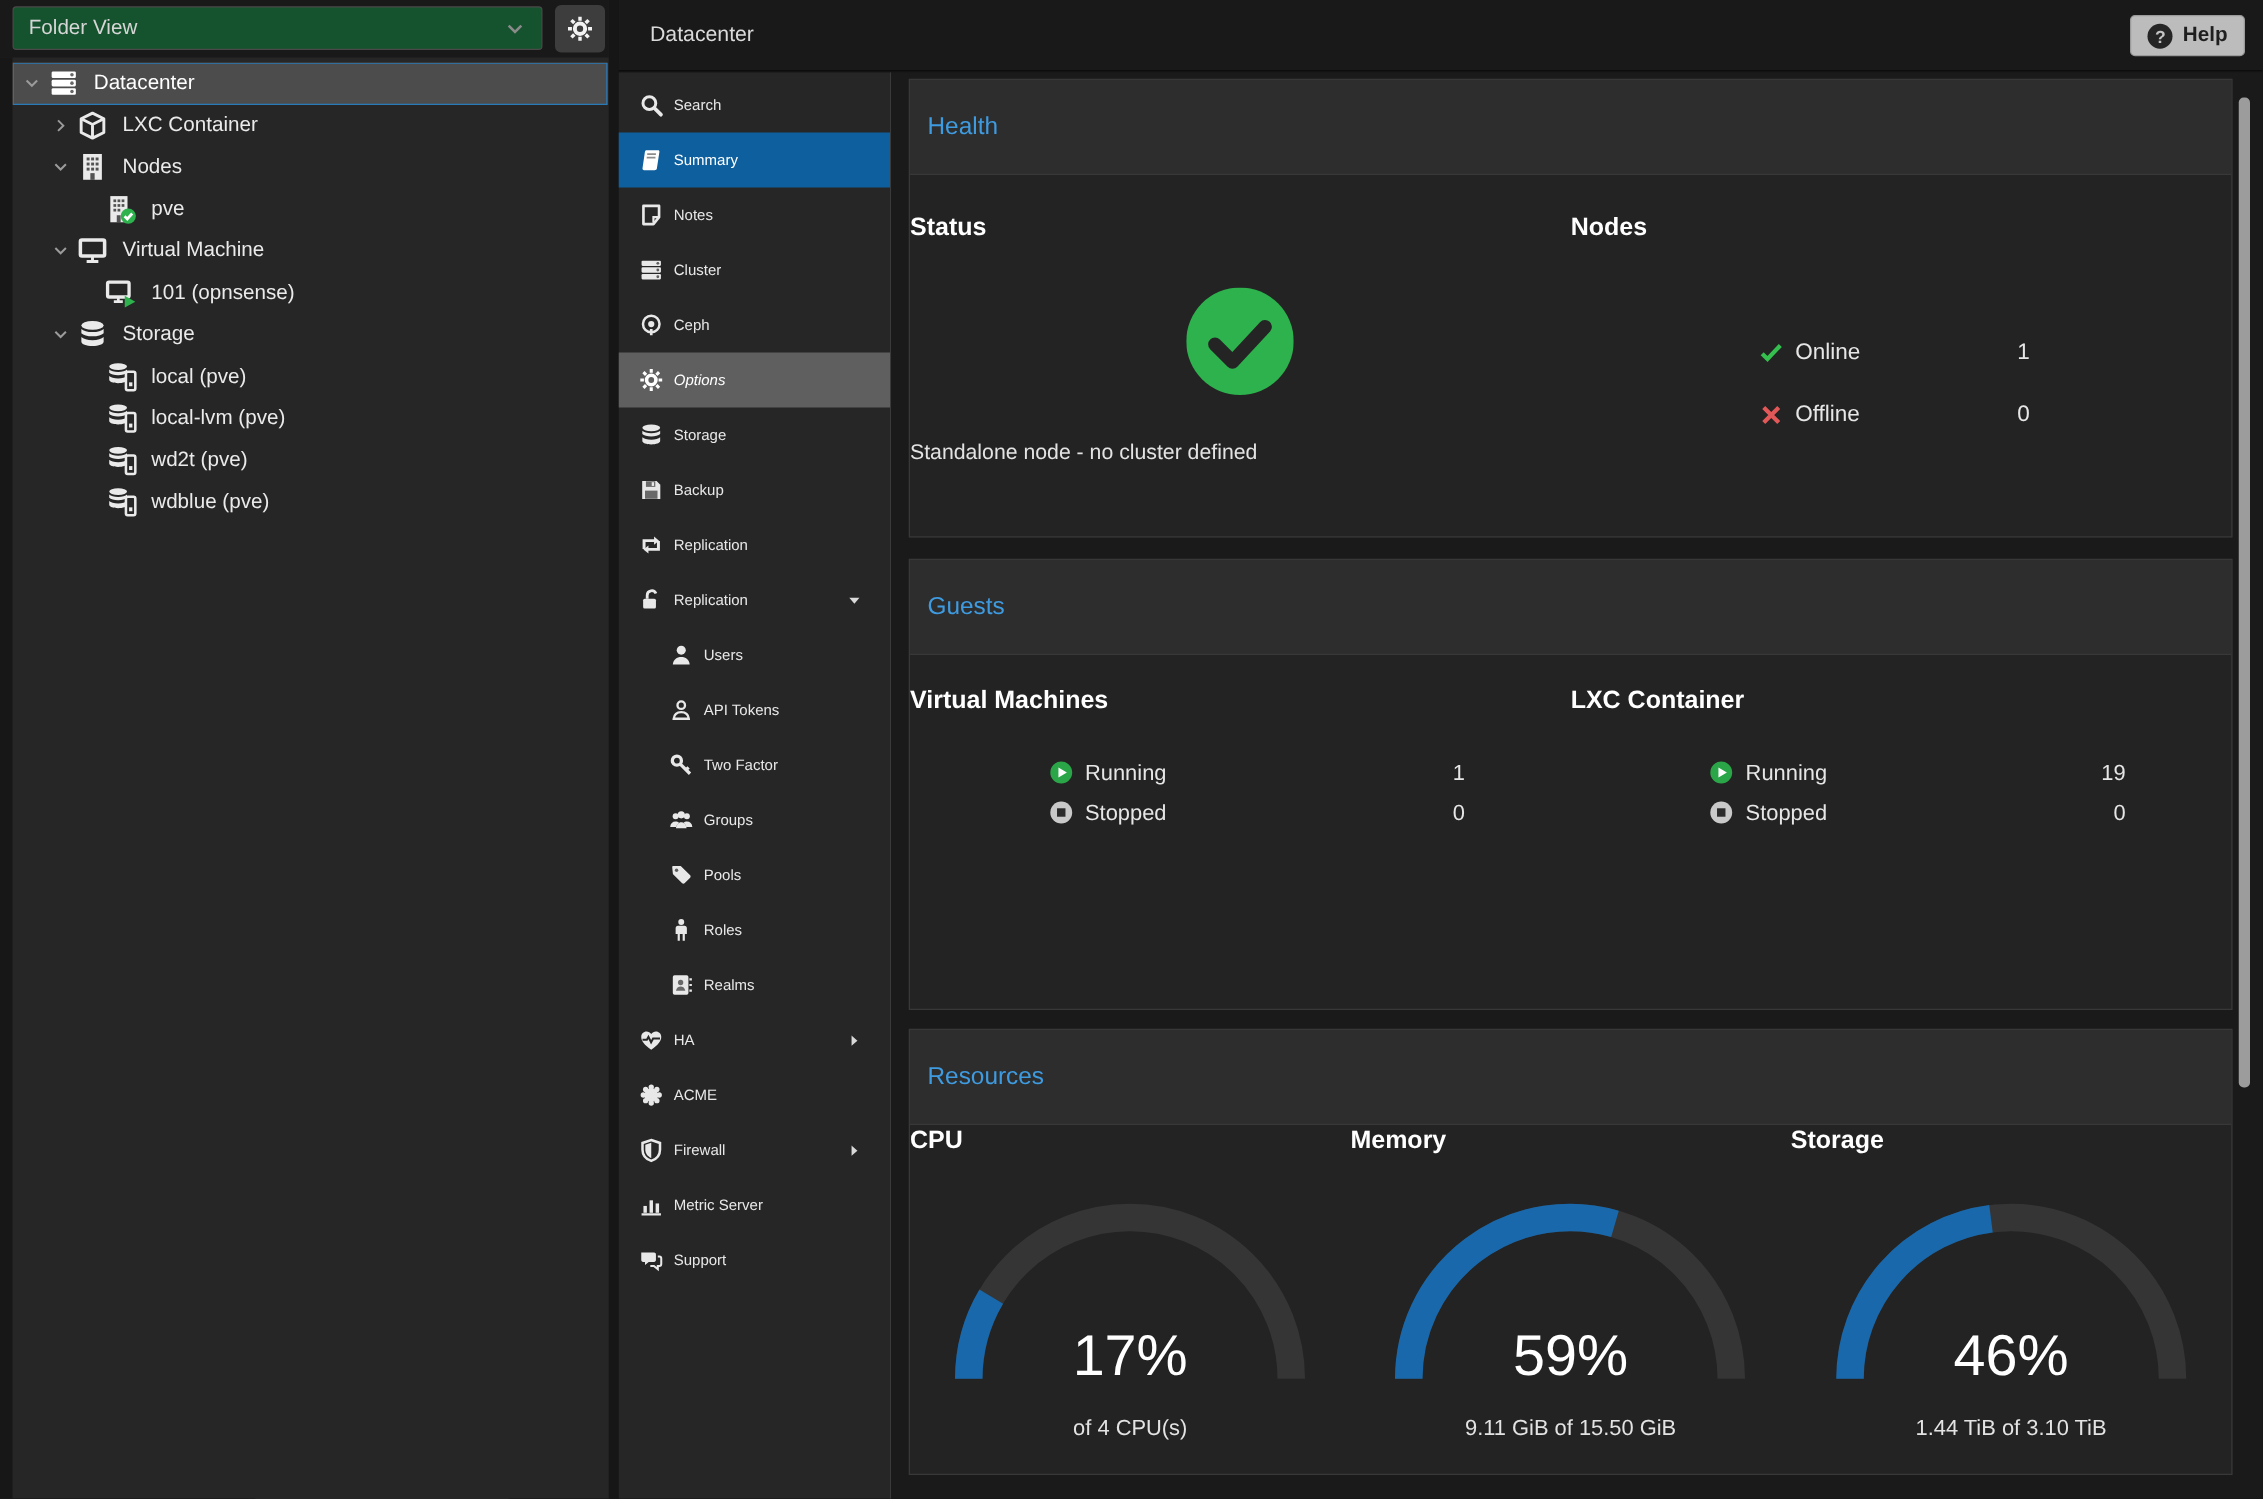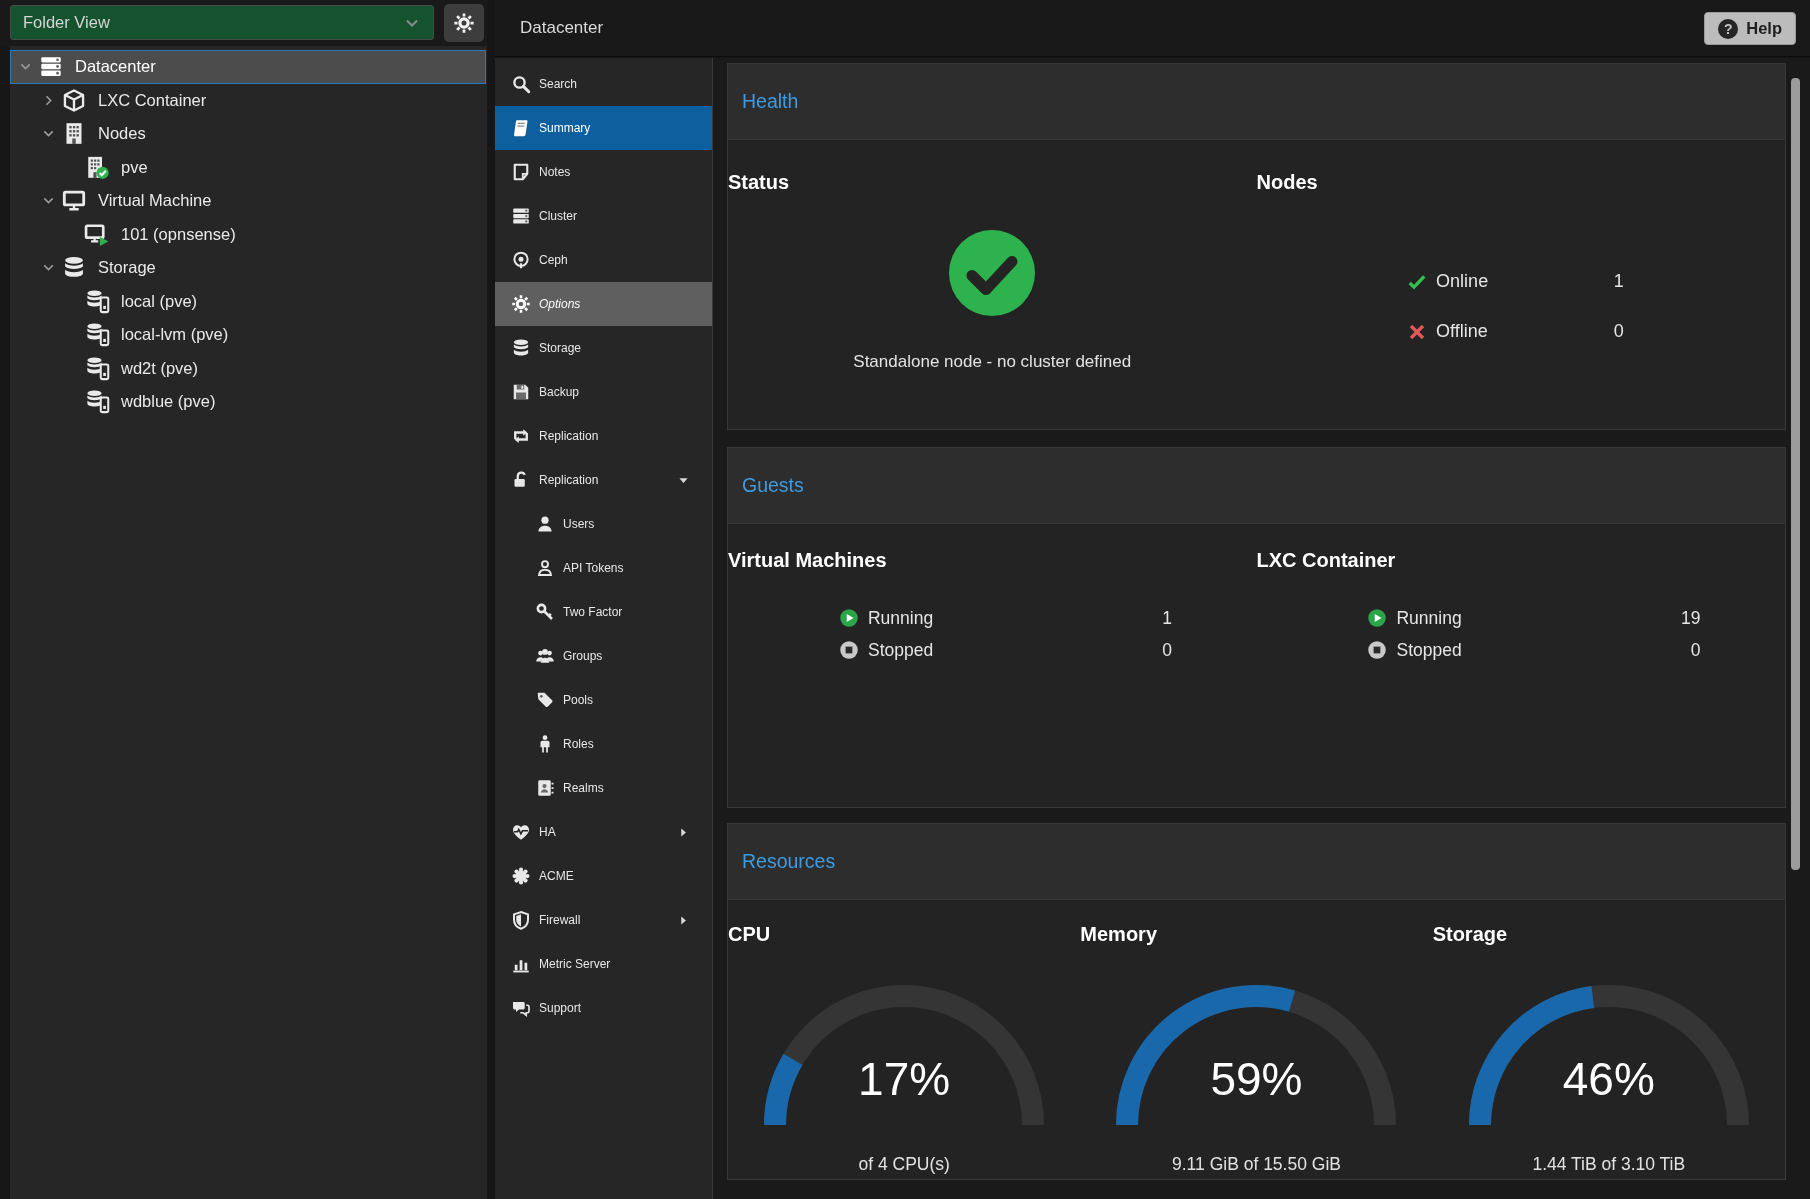--- a/index.html
+++ b/index.html
@@ -82,37 +82,37 @@
   }
   .p-health { top:5px; height:367px; }
   .p-guests { top:389px; height:361px; }
   .p-res    { top:765px; height:357px; }
 
   .twocol { display:flex; }
   .twocol > div { flex:1; }
   .col-title { font-weight:bold; color:#fff; font-size:20px; line-height:24px; }
   .p-health .col-title { margin-top:30px; }
   .big-check { width:86px; height:86px; margin:36px auto 0; }
-  .status-msg { text-align:center; margin-top:36px; font-size:17px; color:#e3e3e3; }
+  .status-msg { margin-top:36px; font-size:17px; color:#e3e3e3; }
 
   .nodes-rows { margin-top:48px; margin-left:28.5%; width:41%; }
   .nodes-rows .srow { height:50px; display:flex; align-items:flex-end; font-size:18px; }
   .guest-rows { margin-top:30px; margin-left:21%; width:63%; }
   .guest-rows .srow { height:32px; display:flex; align-items:center; font-size:17.5px; }
   .p-guests .col-title { margin-top:24px; }
   .srow .s-ic { width:20px; height:20px; margin-right:9px; }
   .srow .val { margin-left:auto; }
   .green { color:#35bf4e; }
   .red { color:#e25757; }
 
   .rescols { display:flex; }
   .rescols > div { flex:1; }
-  .p-res .col-title { margin-top:22px; }
+  .p-res .col-title { }
   .gauge { width:290px; margin:34px auto 0; position:relative; }
-  .gauge-pct { position:absolute; left:0; right:0; top:72px; text-align:center; font-size:46px; color:#fff; }
+  .gauge-pct { position:absolute; left:0; right:0; top:99px; text-align:center; font-size:46px; color:#fff; }
   .gauge-sub { margin-top:14px; text-align:center; font-size:17.5px; color:#e3e3e3; }
 
   .vscroll { position:absolute; right:10px; top:20px; width:9px; height:792px; background:#9c9c9c; border-radius:4px; }
 </style>
 </head>
 <body>
 
 <aside class="sidebar">
   <div class="sidebar-top">
     <div class="combo">

